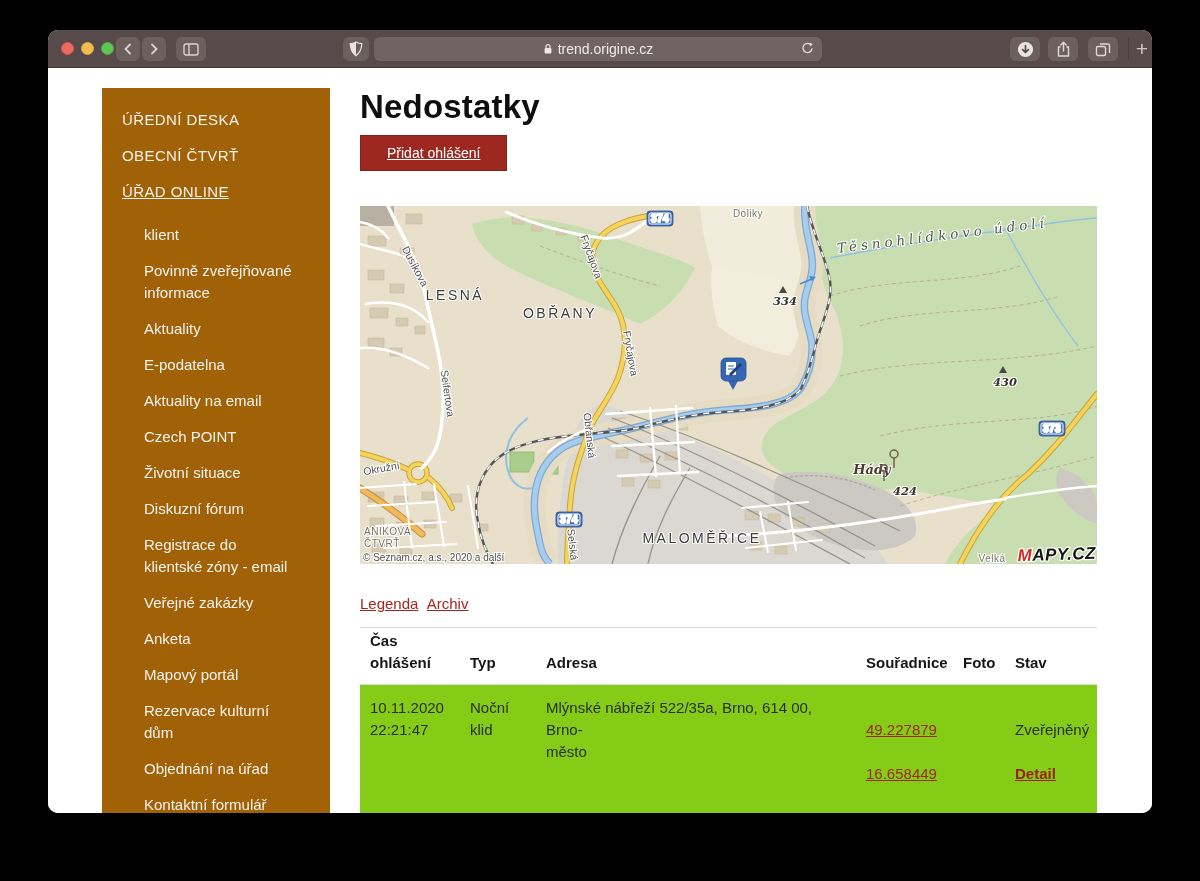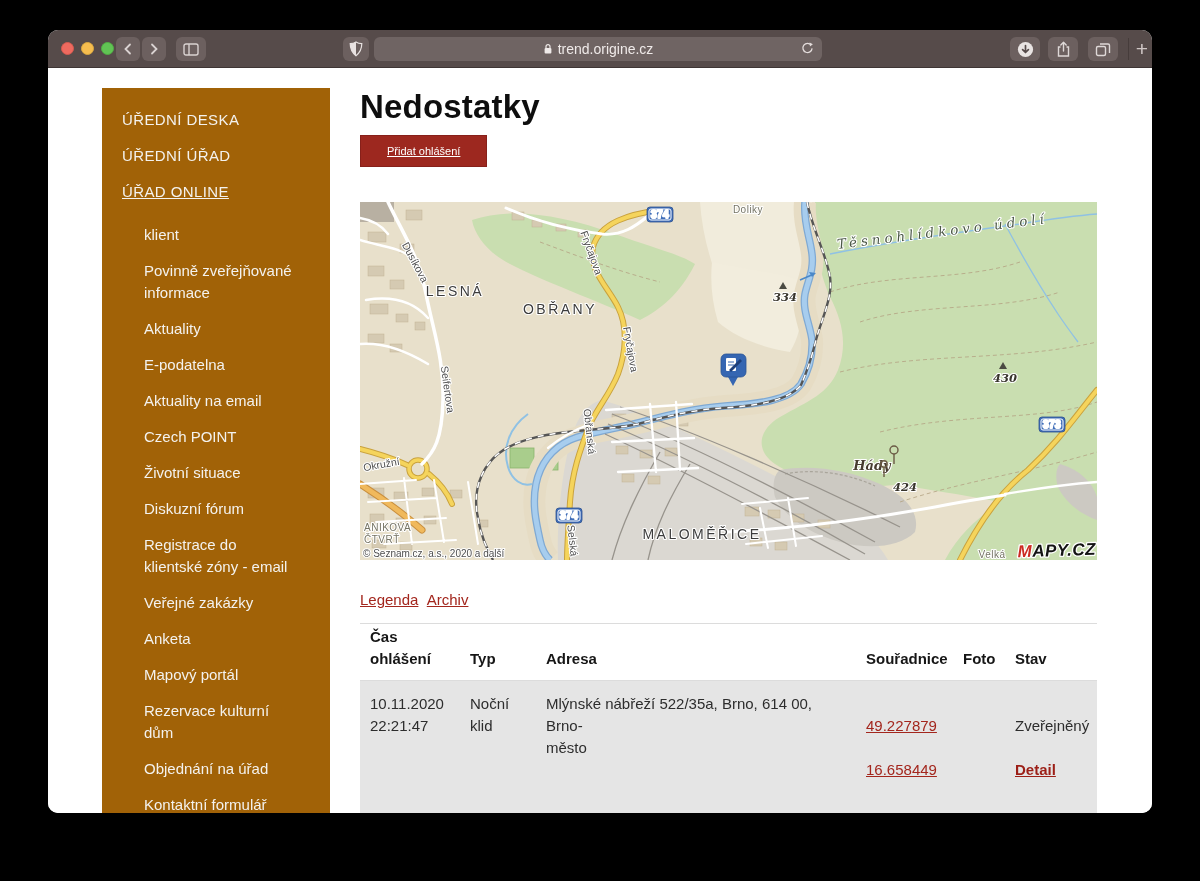--- a/index.html
+++ b/index.html
@@ -28,31 +28,31 @@
   .sidebar { position:absolute; left:54px; top:20px; bottom:0; width:228px; background:#a16207;
     padding-top:21px; color:#f4f2ee; }
   .sb-item { font-size:15px; line-height:22px; margin-bottom:14px; white-space:pre-line; cursor:pointer; }
   .sb-item.lvl0 { padding-left:20px; letter-spacing:.4px; }
   .sb-item.lvl1 { padding-left:42px; padding-right:10px; }
   .sb-item.active { text-decoration:underline; }
   .sb-item.first-sub { margin-top:21px; }
   .main { position:absolute; left:312px; top:0; width:737px; }
   h1.page-title { margin-top:20px; font-size:33px; font-weight:600; color:#0e0e0e; letter-spacing:.2px; }
   .add-btn { display:inline-block; margin-top:9px; background:#9d281f; border:1px solid #87201a;
-    color:#fff; font-size:11px; padding:9px 26px; text-decoration:underline; cursor:pointer; }
+    color:#fff; font-size:14px; padding:9px 26px; text-decoration:underline; cursor:pointer; }
   .map-wrap { position:relative; margin-top:35px; width:737px; height:358px; background:#22c55e; overflow:hidden; }
   .links-row { margin-top:31px; font-size:15px; }
   .links-row a { color:#a3261d; text-decoration:underline; margin-right:5px; cursor:pointer; }
   table.report { margin-top:15px; width:737px; border-collapse:collapse; table-layout:fixed;
     border-top:1px solid #dcdcdc; font-size:15px; color:#2d2d2d; }
   table.report th { font-weight:bold; color:#161616; text-align:left; vertical-align:bottom;
     padding:2px 8px 10px 10px; line-height:22px; white-space:pre-line; border-bottom:1px solid #dcdcdc; }
   table.report td { vertical-align:top; padding:12px 8px 12px 10px; line-height:22px;
     white-space:pre-line; border-bottom:1px solid #dcdcdc; }
-  table.report tbody tr { background:#e5e5e5; }
+  table.report tbody tr { background:#84cc16; }
   td a.coord { display:block; color:#a3261d; text-decoration:underline; }
   td a.detail { display:inline-block; color:#9c1f17; font-weight:bold; text-decoration:underline; }
   
   svg.map text { paint-order:stroke; stroke:#fff; stroke-width:2.2px; stroke-linejoin:round; }
   .lbl-city { font-size:14px; letter-spacing:2.5px; fill:#3c3c3c; }
   .lbl-street { font-size:10.5px; fill:#4f4f4f; }
   .lbl-nature { font-family:"DejaVu Serif",serif; font-style:italic; fill:#4b5847; }
   .lbl-small { font-size:10px; fill:#757464; letter-spacing:.5px; }
   .lbl-spot { font-family:"DejaVu Serif",serif; font-style:italic; font-weight:bold; font-size:11.5px; fill:#37332b; }
   .shield-txt { font-size:10px; font-weight:bold; fill:#fff; stroke:none; letter-spacing:.5px; }
@@ -124,21 +124,21 @@
       </svg>
     </div>
     <div class="tdivider"></div>
     <div class="plusbtn">+</div>
   </div>
 
   <div class="content">
 
     <nav class="sidebar">
       <div class="sb-item lvl0">ÚŘEDNÍ DESKA</div>
-      <div class="sb-item lvl0">ÚŘEDNÍ ÚŘAD</div>
+      <div class="sb-item lvl0">OBECNÍ ČTVRŤ</div>
       <div class="sb-item lvl0 active">ÚŘAD ONLINE</div>
       <div class="sb-item lvl1 first-sub">klient</div>
       <div class="sb-item lvl1">Povinně zveřejňované
 informace</div>
       <div class="sb-item lvl1">Aktuality</div>
       <div class="sb-item lvl1">E-podatelna</div>
       <div class="sb-item lvl1">Aktuality na email</div>
       <div class="sb-item lvl1">Czech POINT</div>
       <div class="sb-item lvl1">Životní situace</div>
       <div class="sb-item lvl1">Diskuzní fórum</div>

